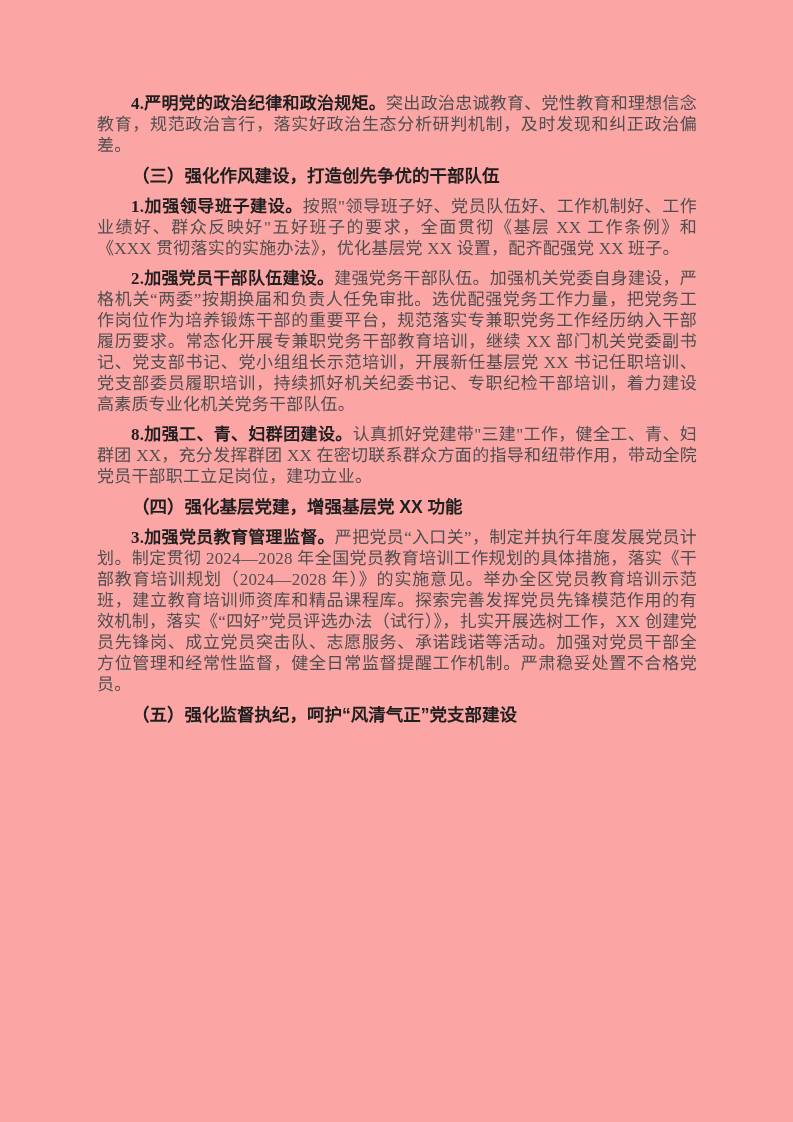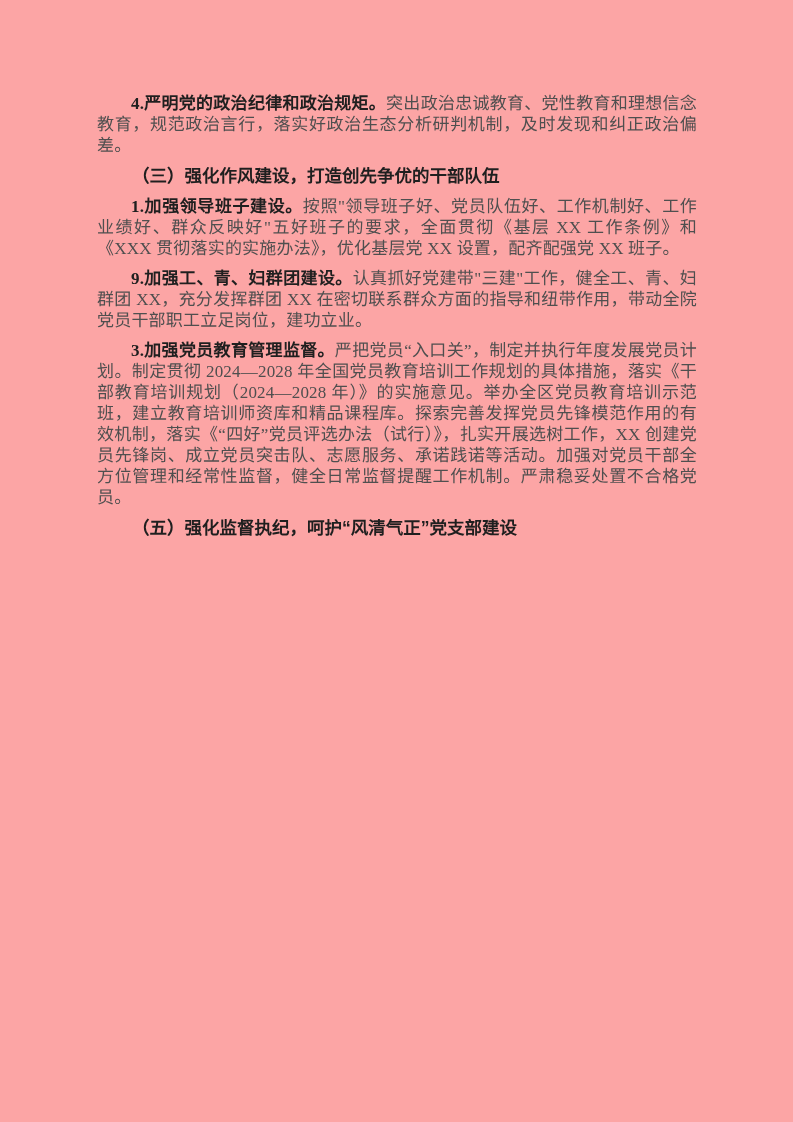--- a/index.html
+++ b/index.html
@@ -50,23 +50,25 @@
 
 <div class="page">
   <div class="content">
 
     <p class="para"><span class="lead">4.严明党的政治纪律和政治规矩。</span><span>突出政治忠诚教育、党性教育和理想信念教育，规范政治言行，落实好政治生态分析研判机制，及时发现和纠正政治偏差。</span></p>
 
     <h3 class="heading">（三）强化作风建设，打造创先争优的干部队伍</h3>
 
     <p class="para"><span class="lead">1.加强领导班子建设。</span><span>按照"领导班子好、党员队伍好、工作机制好、工作业绩好、群众反映好"五好班子的要求，全面贯彻《基层 XX 工作条例》和《XXX 贯彻落实的实施办法》，优化基层党 XX 设置，配齐配强党 XX 班子。</span></p>
 
+    <p class="para"><span class="lead">2.加强党员干部队伍建设。</span><span>建强党务干部队伍。加强机关党委自身建设，严格机关“两委”按期换届和负责人任免审批。选优配强党务工作力量，把党务工作岗位作为培养锻炼干部的重要平台，规范落实专兼职党务工作经历纳入干部履历要求。常态化开展专兼职党务干部教育培训，继续 XX 部门机关党委副书记、党支部书记、党小组组长示范培训，开展新任基层党 XX 书记任职培训、党支部委员履职培训，持续抓好机关纪委书记、专职纪检干部培训，着力建设高素质专业化机关党务干部队伍。</span></p>
 
-    <p class="para"><span class="lead">9.加强工、青、妇群团建设。</span><span>认真抓好党建带"三建"工作，健全工、青、妇群团 XX，充分发挥群团 XX 在密切联系群众方面的指导和纽带作用，带动全院党员干部职工立足岗位，建功立业。</span></p>
+    <p class="para"><span class="lead">8.加强工、青、妇群团建设。</span><span>认真抓好党建带"三建"工作，健全工、青、妇群团 XX，充分发挥群团 XX 在密切联系群众方面的指导和纽带作用，带动全院党员干部职工立足岗位，建功立业。</span></p>
 
+    <h3 class="heading">（四）强化基层党建，增强基层党 XX 功能</h3>
 
 
 
     <p class="para"><span class="lead">3.加强党员教育管理监督。</span><span>严把党员“入口关”，制定并执行年度发展党员计划。制定贯彻 2024—2028 年全国党员教育培训工作规划的具体措施，落实《干部教育培训规划（2024—2028 年）》的实施意见。举办全区党员教育培训示范班，建立教育培训师资库和精品课程库。探索完善发挥党员先锋模范作用的有效机制，落实《“四好”党员评选办法（试行）》，扎实开展选树工作，XX 创建党员先锋岗、成立党员突击队、志愿服务、承诺践诺等活动。加强对党员干部全方位管理和经常性监督，健全日常监督提醒工作机制。严肃稳妥处置不合格党员。</span></p>
 
     <h3 class="heading">（五）强化监督执纪，呵护“风清气正”党支部建设</h3>
 
   </div>
 </div>
 

